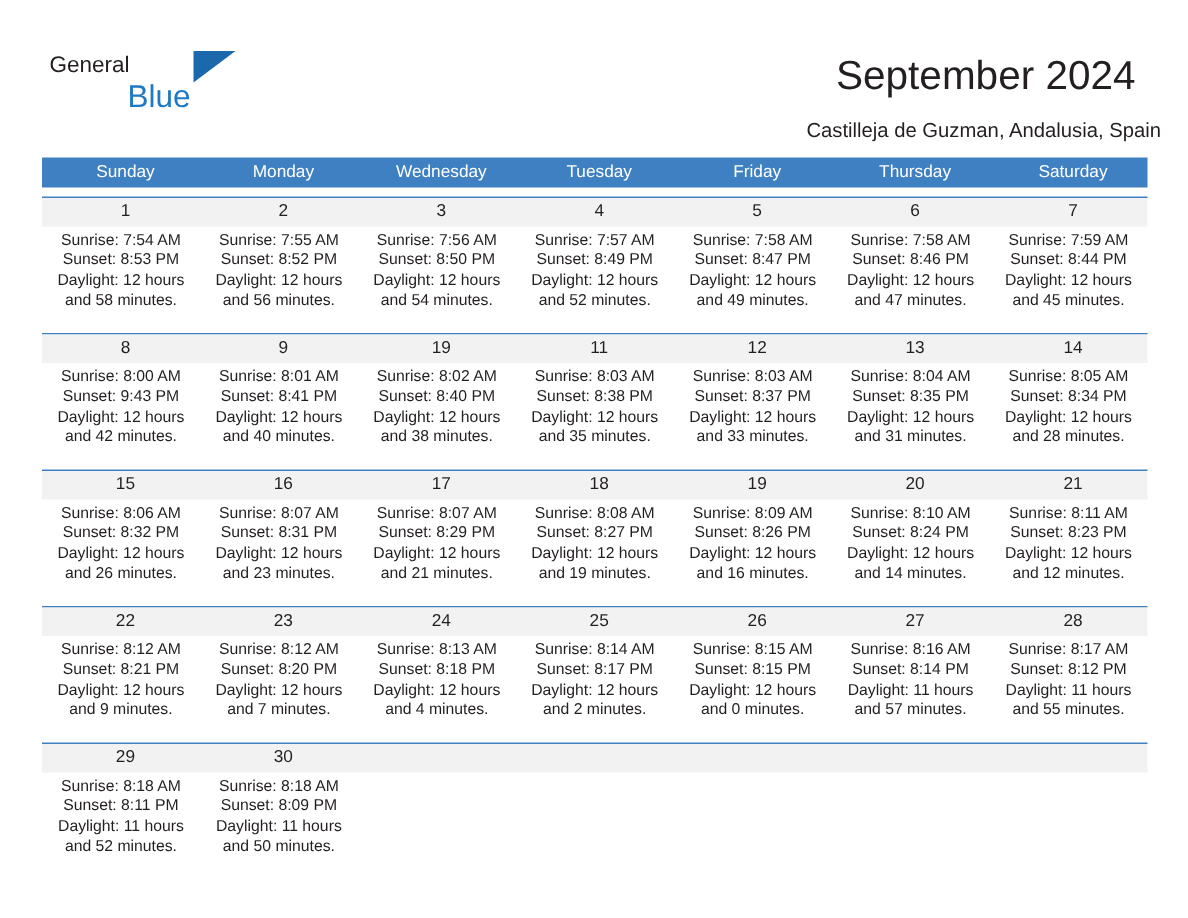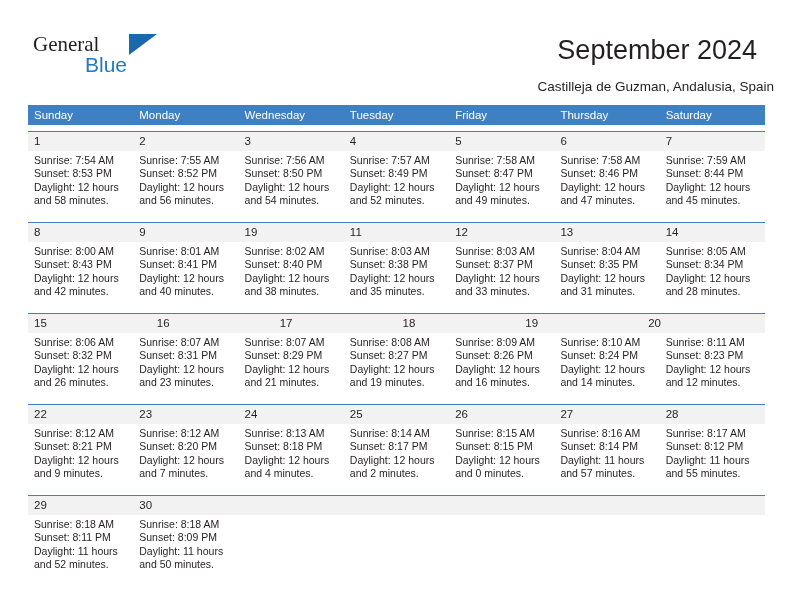--- a/index.html
+++ b/index.html
@@ -33,25 +33,24 @@
     position: absolute;
     left: 33px;
     top: 32px;
     width: 190px;
     height: 48px;
   }
   .logo-general {
     position: absolute;
     left: 0;
     top: 0;
-    font-size: 21px;
+    font-size: 15px;
     letter-spacing: 0px;
     color: #231f20;
     line-height: 24px;
-    font-family: Liberation Serif, serif;
   }
   .logo-blue {
     position: absolute;
     left: 52px;
     top: 21px;
     font-size: 21px;
     color: #1f7ac4;
     line-height: 24px;
   }
   .logo-tri {
@@ -85,20 +84,21 @@
     text-align: center;
     white-space: nowrap;
   }
 
   
   .calendar {
     position: absolute;
     left: 28px;
     top: 105px;
     width: 737px;
+    text-align: center;
   }
   .weekdays {
     display: flex;
     width: 737px;
     background: #3f80c2;
     height: 20px;
   }
   .weekday {
     flex: 1 1 0;
     color: #ffffff;
@@ -241,21 +241,21 @@
         <div class="daynum">9</div>
         <div class="daynum">19</div>
         <div class="daynum">11</div>
         <div class="daynum">12</div>
         <div class="daynum">13</div>
         <div class="daynum">14</div>
       </div>
       <div class="week-body">
         <div class="daycell">
           <div class="line">Sunrise: 8:00 AM</div>
-          <div class="line">Sunset: 8:43 PM</div>
+          <div class="line">Sunset: 9:43 PM</div>
           <div class="line">Daylight: 12 hours</div>
           <div class="line">and 42 minutes.</div>
         </div>
         <div class="daycell">
           <div class="line">Sunrise: 8:01 AM</div>
           <div class="line">Sunset: 8:41 PM</div>
           <div class="line">Daylight: 12 hours</div>
           <div class="line">and 40 minutes.</div>
         </div>
         <div class="daycell">
@@ -292,20 +292,21 @@
     </div>
 
     <div class="week">
       <div class="week-numbers">
         <div class="daynum">15</div>
         <div class="daynum">16</div>
         <div class="daynum">17</div>
         <div class="daynum">18</div>
         <div class="daynum">19</div>
         <div class="daynum">20</div>
+        <div class="daynum">21</div>
       </div>
       <div class="week-body">
         <div class="daycell">
           <div class="line">Sunrise: 8:06 AM</div>
           <div class="line">Sunset: 8:32 PM</div>
           <div class="line">Daylight: 12 hours</div>
           <div class="line">and 26 minutes.</div>
         </div>
         <div class="daycell">
           <div class="line">Sunrise: 8:07 AM</div>

